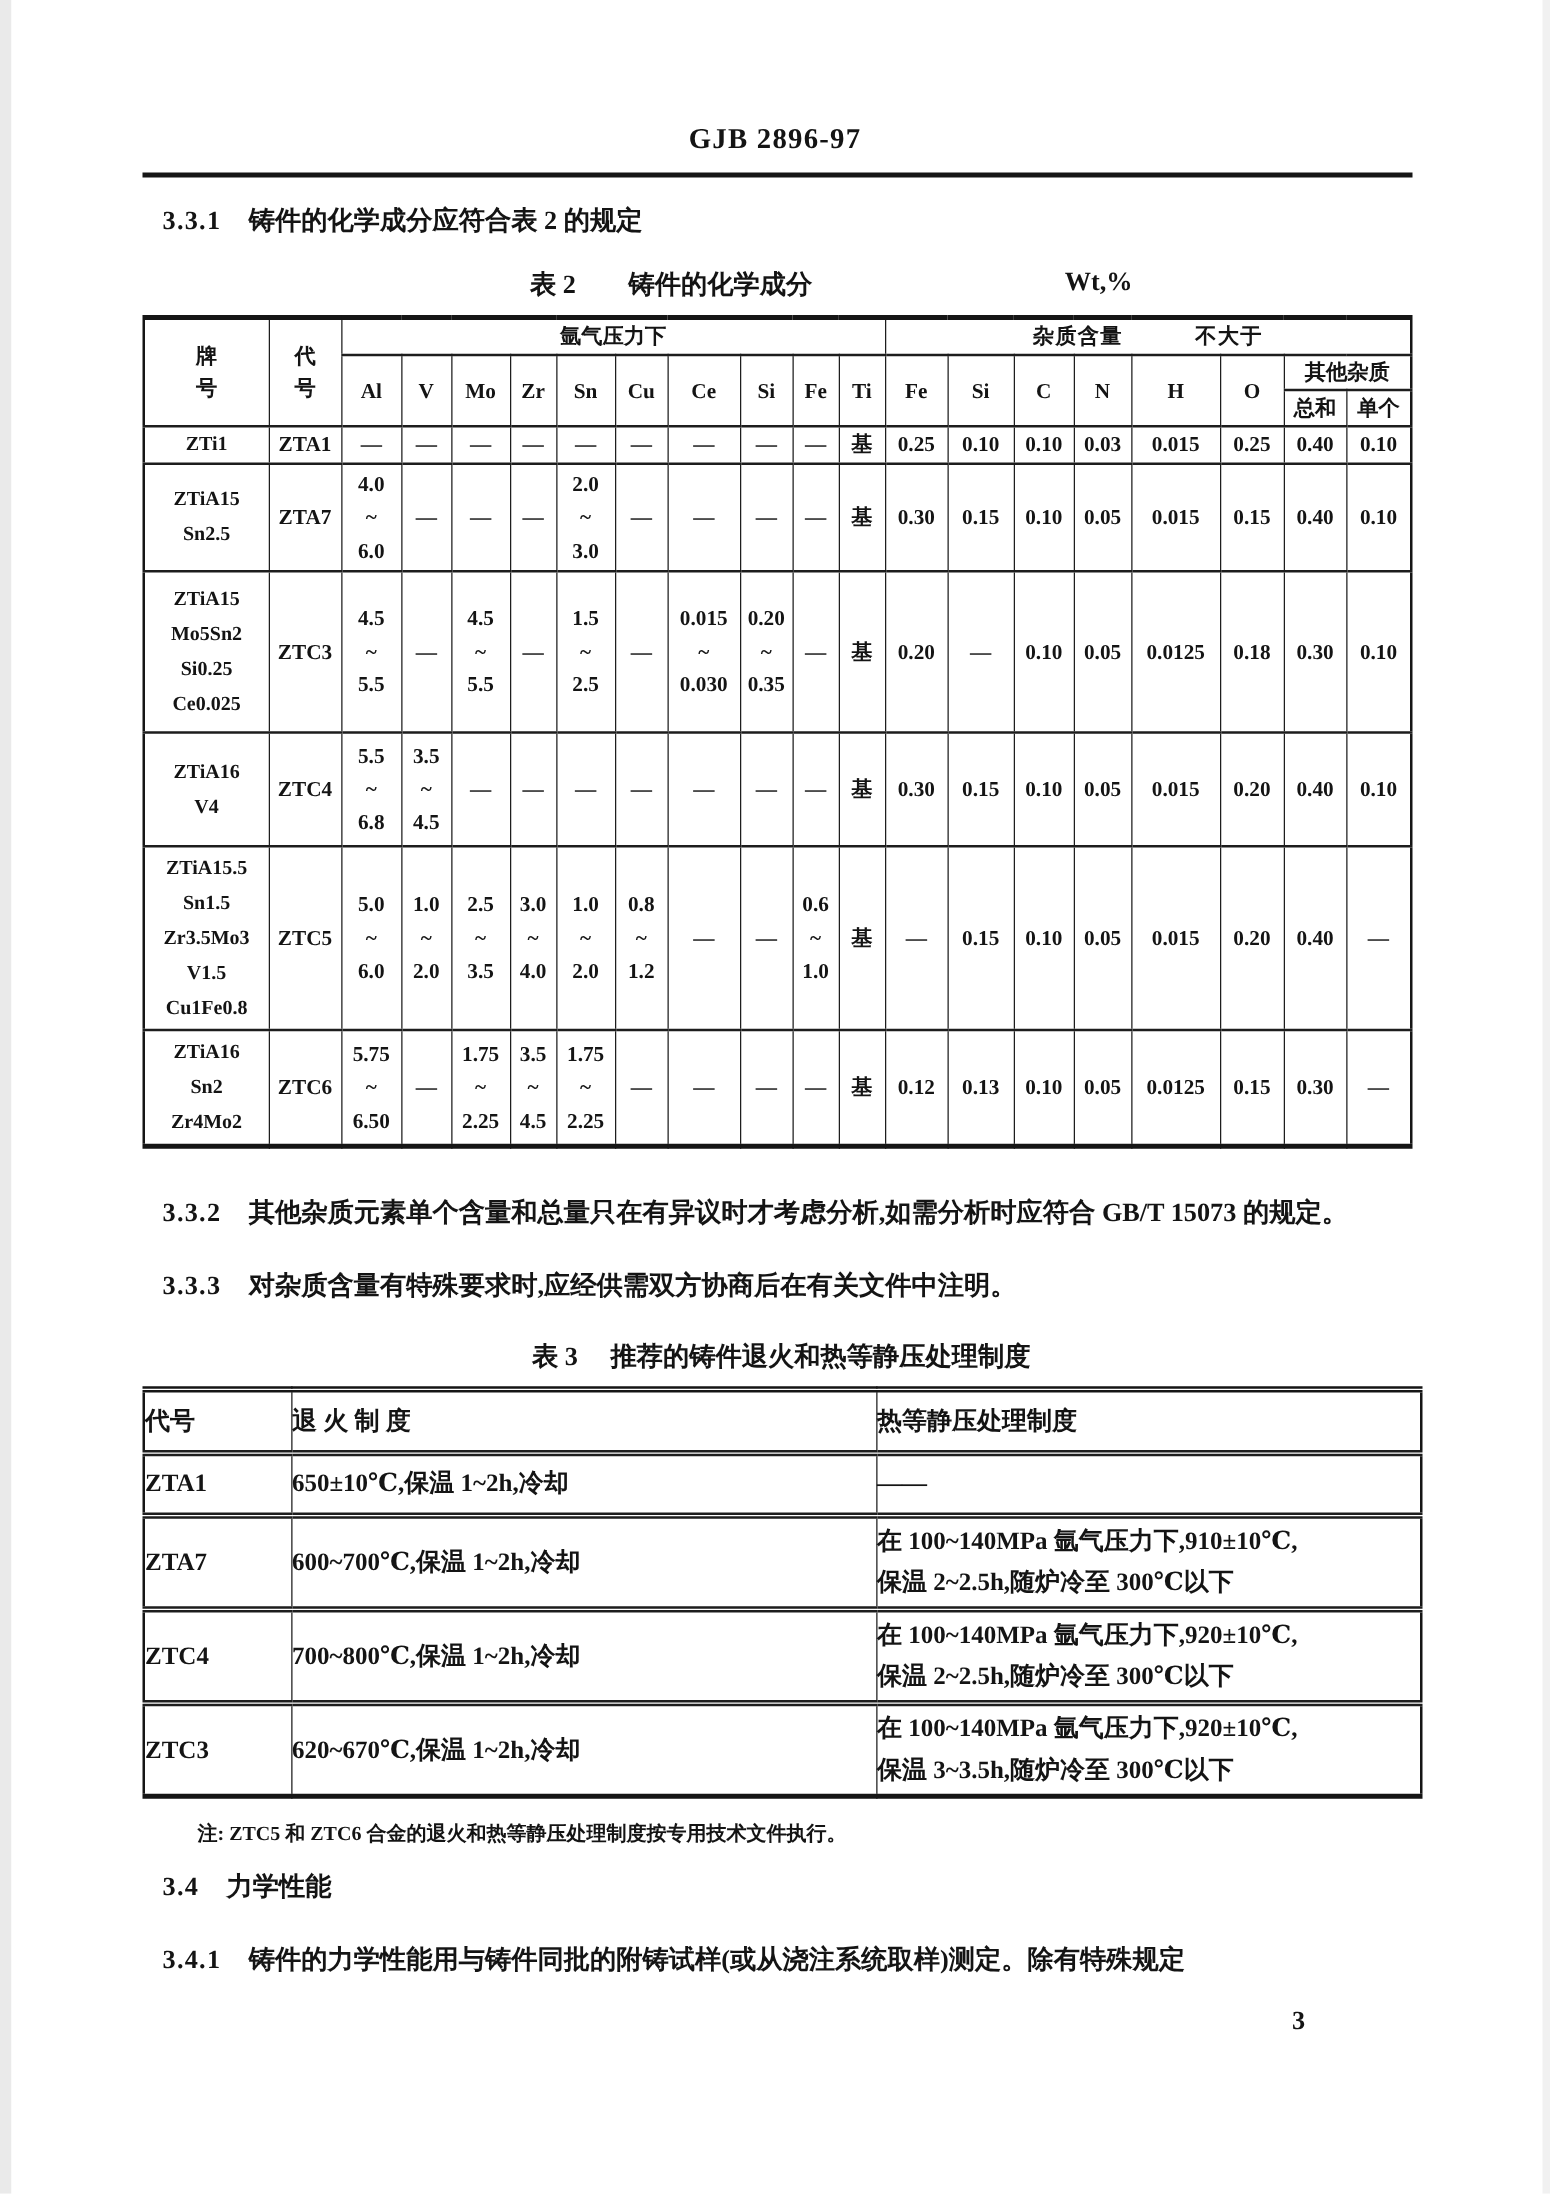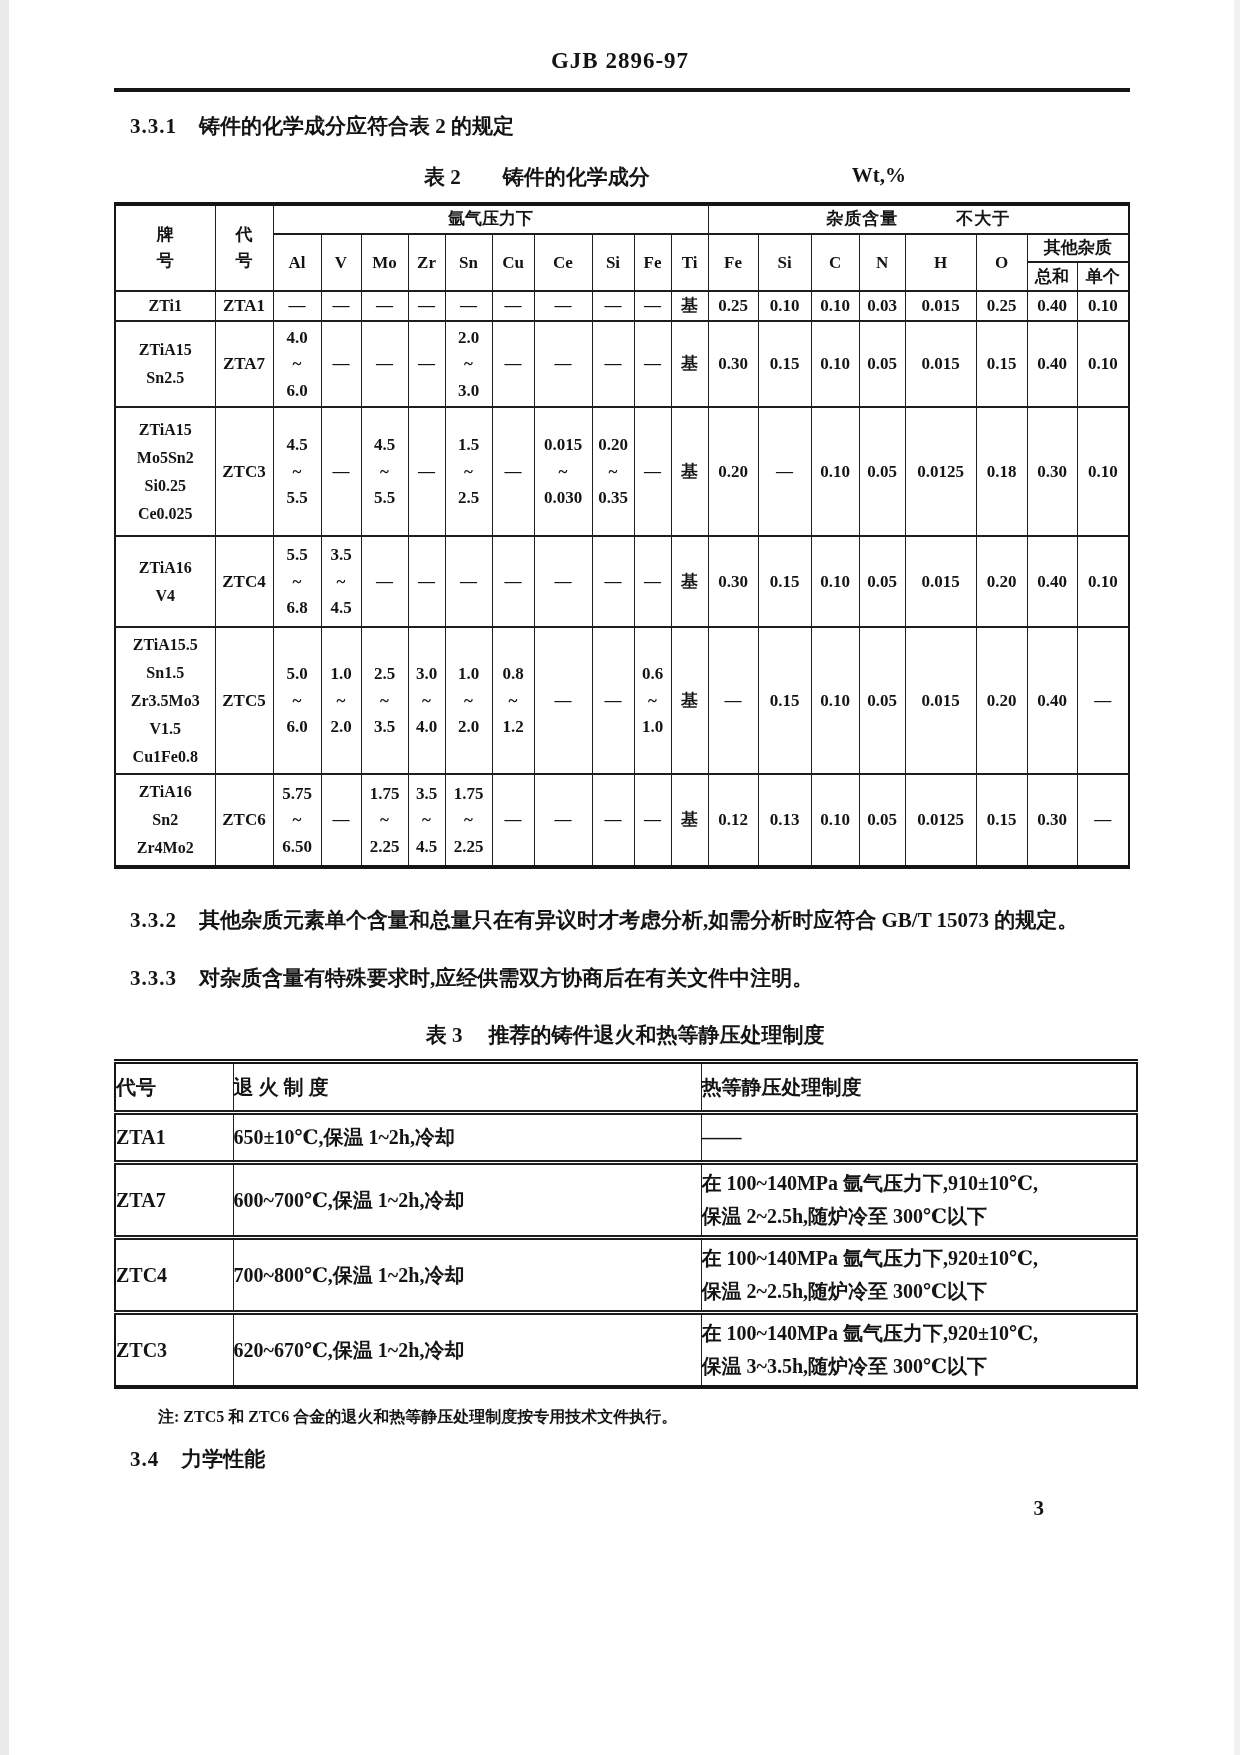--- a/index.html
+++ b/index.html
@@ -4,21 +4,21 @@
 <style>
   html,body{margin:0;padding:0;}
   body{
     width:1240px;height:1755px;position:relative;overflow:hidden;
     background:#ffffff;color:#141414;
     font-family:"Liberation Serif","DejaVu Serif",serif;
   }
   .edge-left{position:absolute;left:0;top:0;width:9px;height:100%;background:#eaeaea;}
   .edge-right{position:absolute;right:0;top:0;width:6px;height:100%;background:#f1f1f1;}
 
-  .doc-header{margin-top:48px;text-align:center;font-size:23px;font-weight:700;letter-spacing:1px;}
+  .doc-header{margin-top:98px;text-align:center;font-size:23px;font-weight:700;letter-spacing:1px;}
   .header-rule{margin:14px 110px 0 114px;height:4px;background:#161616;}
 
   .content{padding:0 104px 0 114px;}
 
   .para{font-size:21px;line-height:42px;font-weight:700;margin:16px;}
   .para .sec-num{margin-right:22px;letter-spacing:1px;}
   .p331{margin-top:13px;}
   .p332{margin-top:30px;text-align:justify;}
   .p333{margin-top:0px;}
   .p34{margin-top:10px;}
@@ -380,16 +380,19 @@
         </tr>
       </tbody>
     </table>
 
   <p class="note-line">注: ZTC5 和 ZTC6 合金的退火和热等静压处理制度按专用技术文件执行。</p>
 
   <p class="para p34">
     <span class="sec-num">3.4</span><span>力学性能</span>
   </p>
 
+  <p class="para p341">
+    <span class="sec-num">3.4.1</span><span>铸件的力学性能用与铸件同批的附铸试样(或从浇注系统取样)测定。除有特殊规定</span>
+  </p>
 
   <div class="page-number">3</div>
 
 </div>
 
 </body></html>

